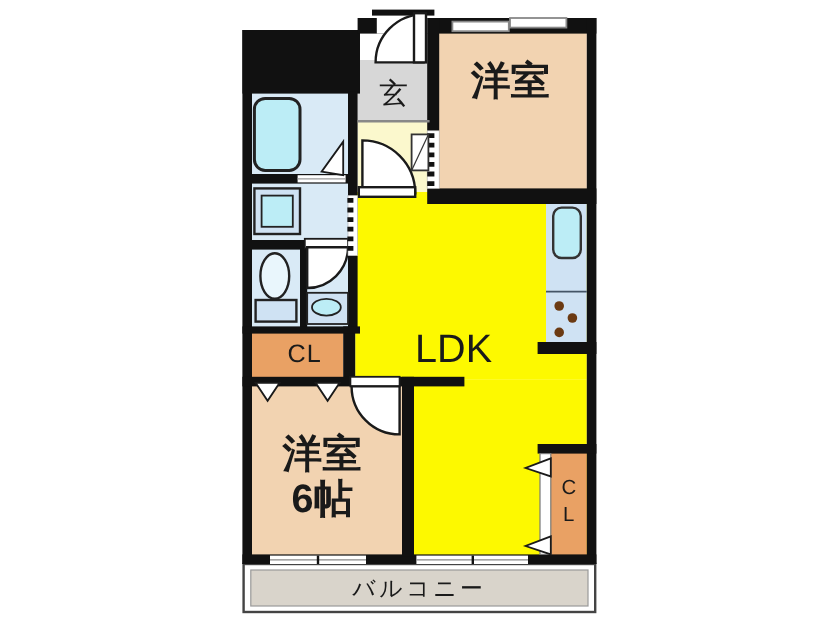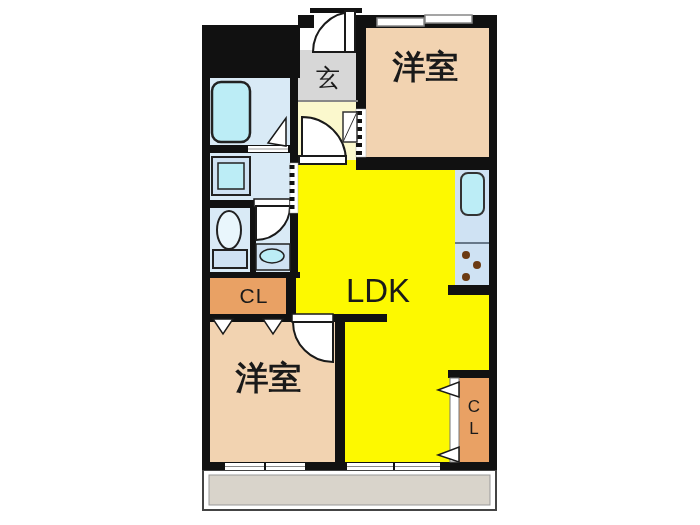--- a/index.html
+++ b/index.html
@@ -173,25 +173,27 @@
   <div class="label lbl-room lbl-room5">
     <div>洋室</div>
   </div>
 
   <div class="label lbl-ldk">
     <div>LDK</div>
   </div>
 
   <div class="label lbl-room lbl-room6">
     <div>洋室</div>
+    <div>6帖</div>
   </div>
 
   <div class="label lbl-genkan">玄</div>
 
   <div class="label lbl-cl-left">CL</div>
 
   <div class="label lbl-cl-right">
     <div>C</div>
     <div>L</div>
   </div>
 
+  <div class="label lbl-balcony">バルコニー</div>
 
 </div>
 
 </body></html>

